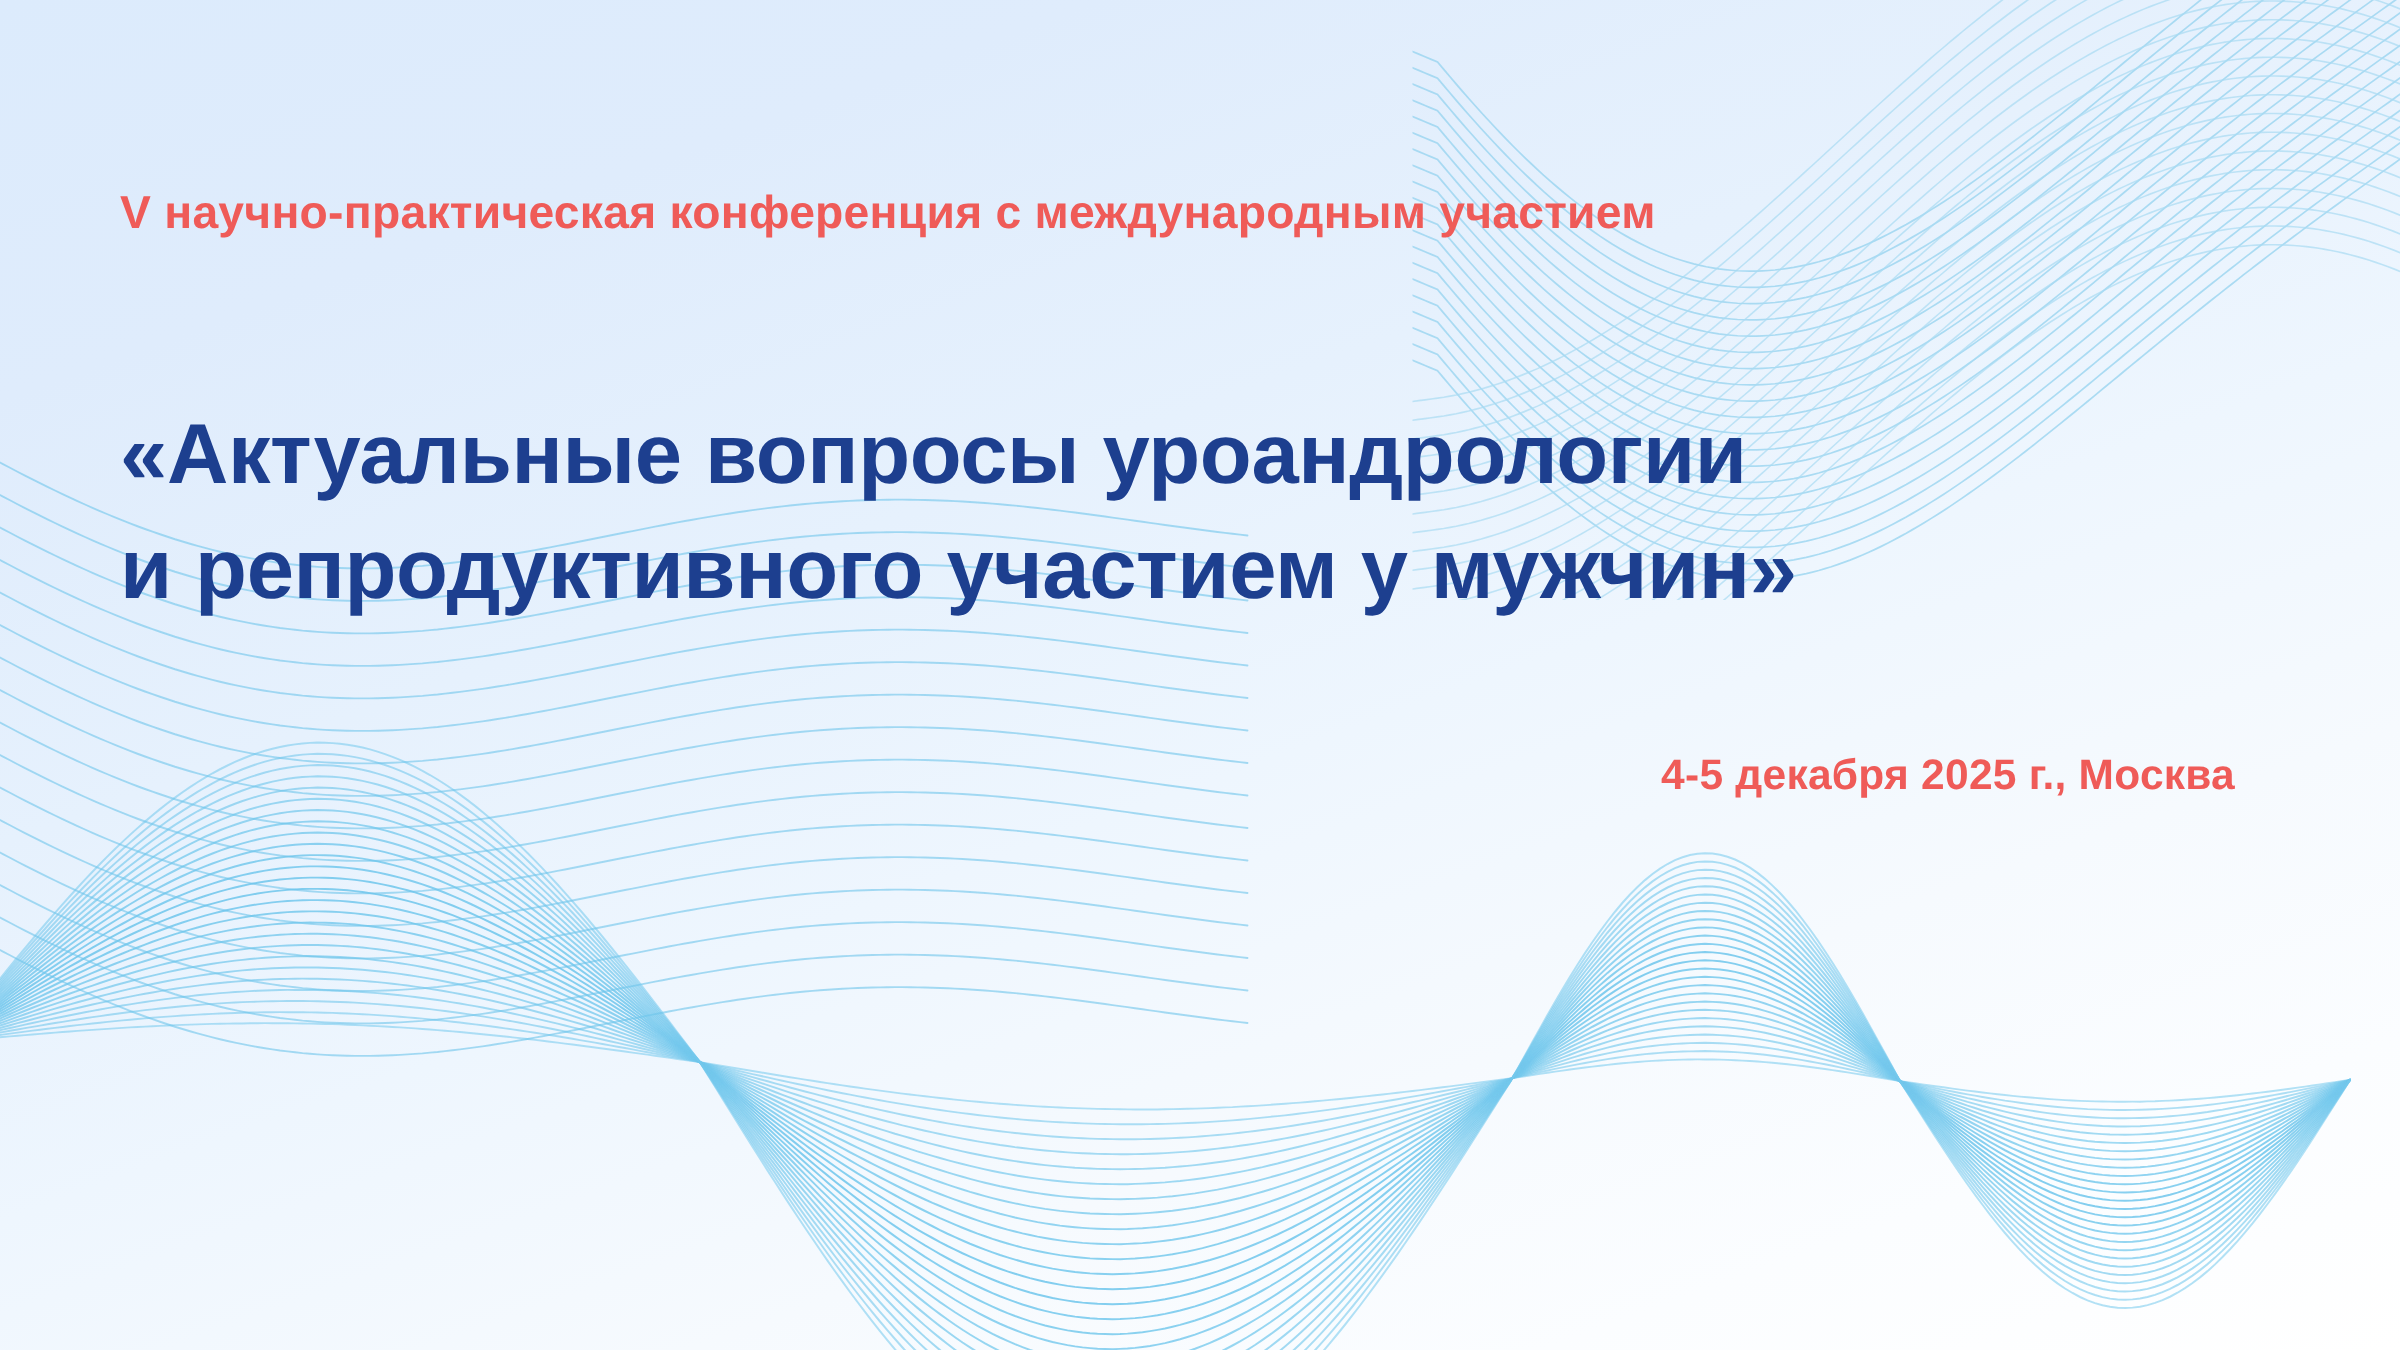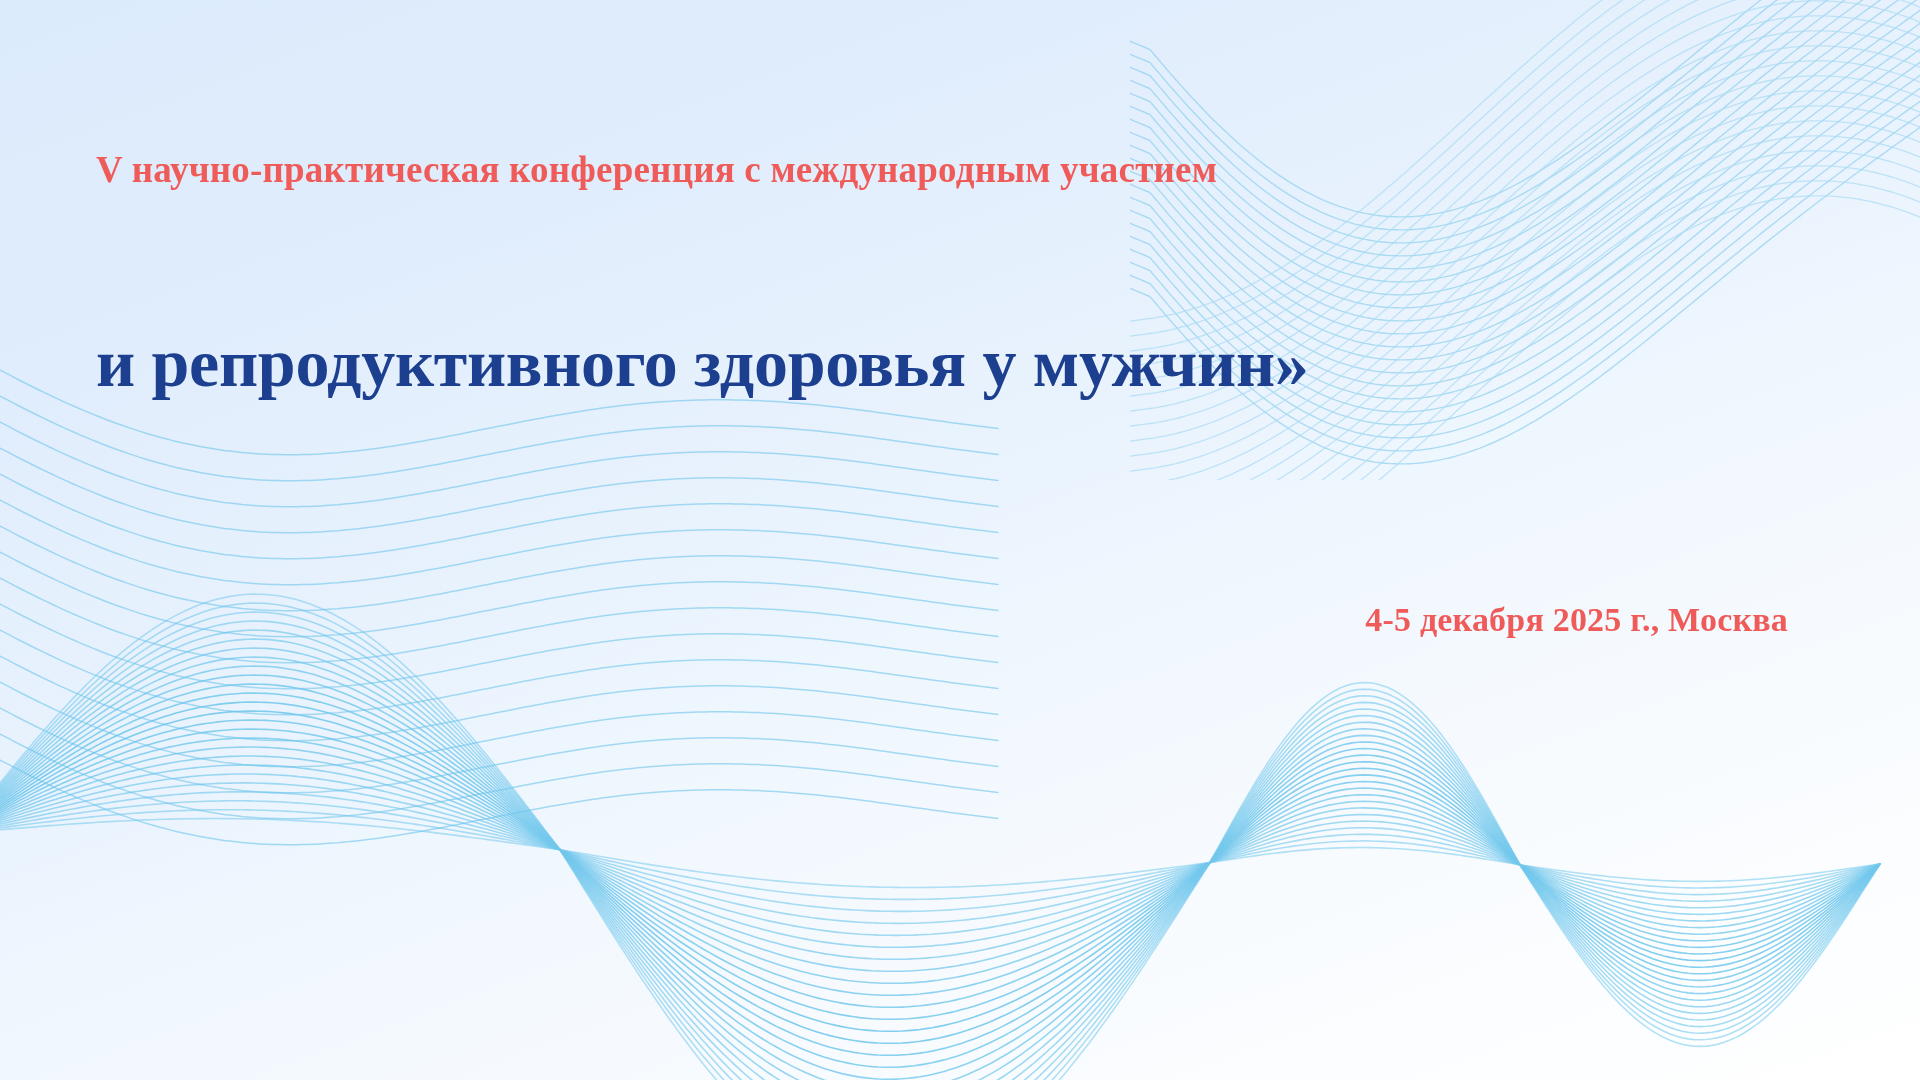--- a/index.html
+++ b/index.html
@@ -44,21 +44,20 @@
     height: 1080px;
   }
 
   
   .content {
     position: absolute;
     left: 0;
     top: 0;
     width: 1920px;
     height: 1004px;
-    font-family: Liberation Serif, serif;
   }
 
   .eyebrow {
     position: absolute;
     left: 96px;
     top: 148px;
     font-size: 37px;
     font-weight: 700;
     letter-spacing: 0.2px;
     color: #ef5b58;
@@ -211,19 +210,20 @@
           </g>
       </g>
     </svg>
   </div>
 
   <div class="content">
 
     <div class="eyebrow">V научно-практическая конференция с международным участием</div>
 
     <div class="title">
-      <span class="title-line">и репродуктивного здоровья у мужчин»</span>
+      <span class="title-line">«Актуальные вопросы уроандрологии</span>
+      <span class="title-line">и репродуктивного участием у мужчин»</span>
     </div>
 
     <div class="dateline">4-5 декабря 2025 г., Москва</div>
 
   </div>
 </div>
 
 </body></html>

